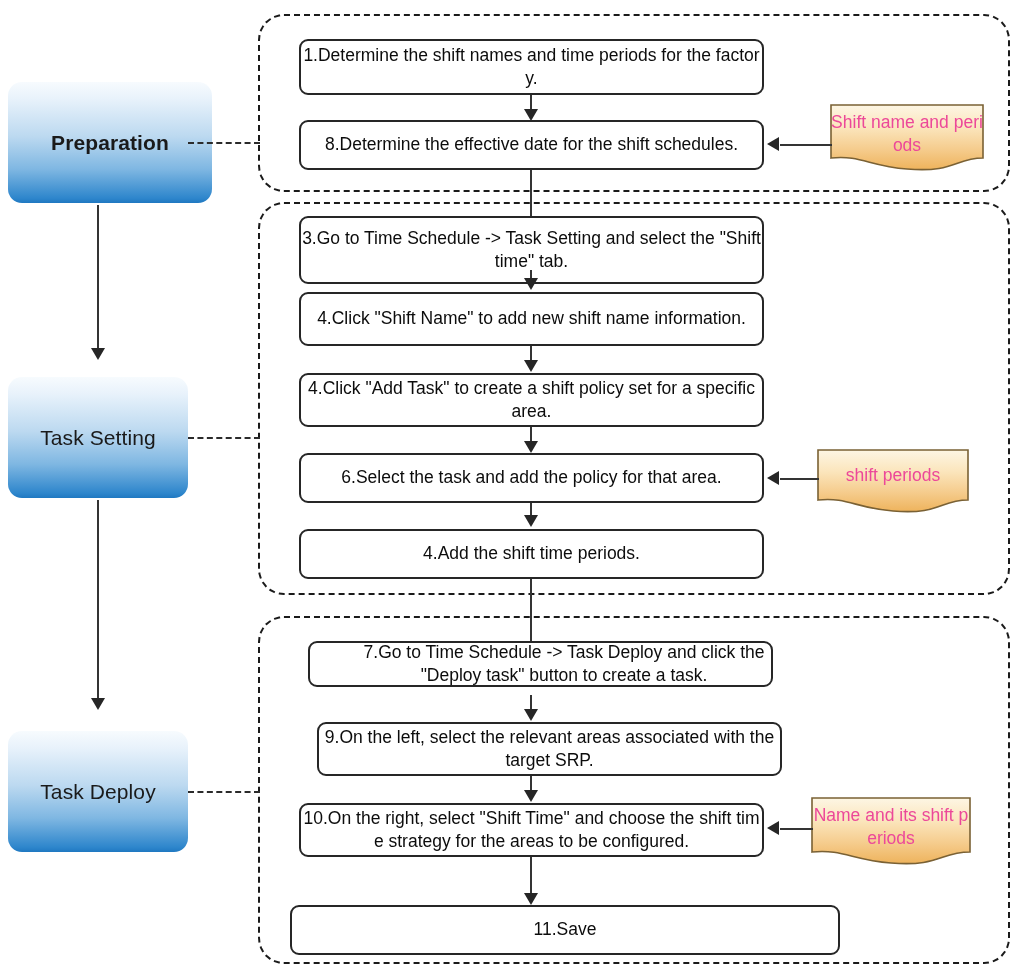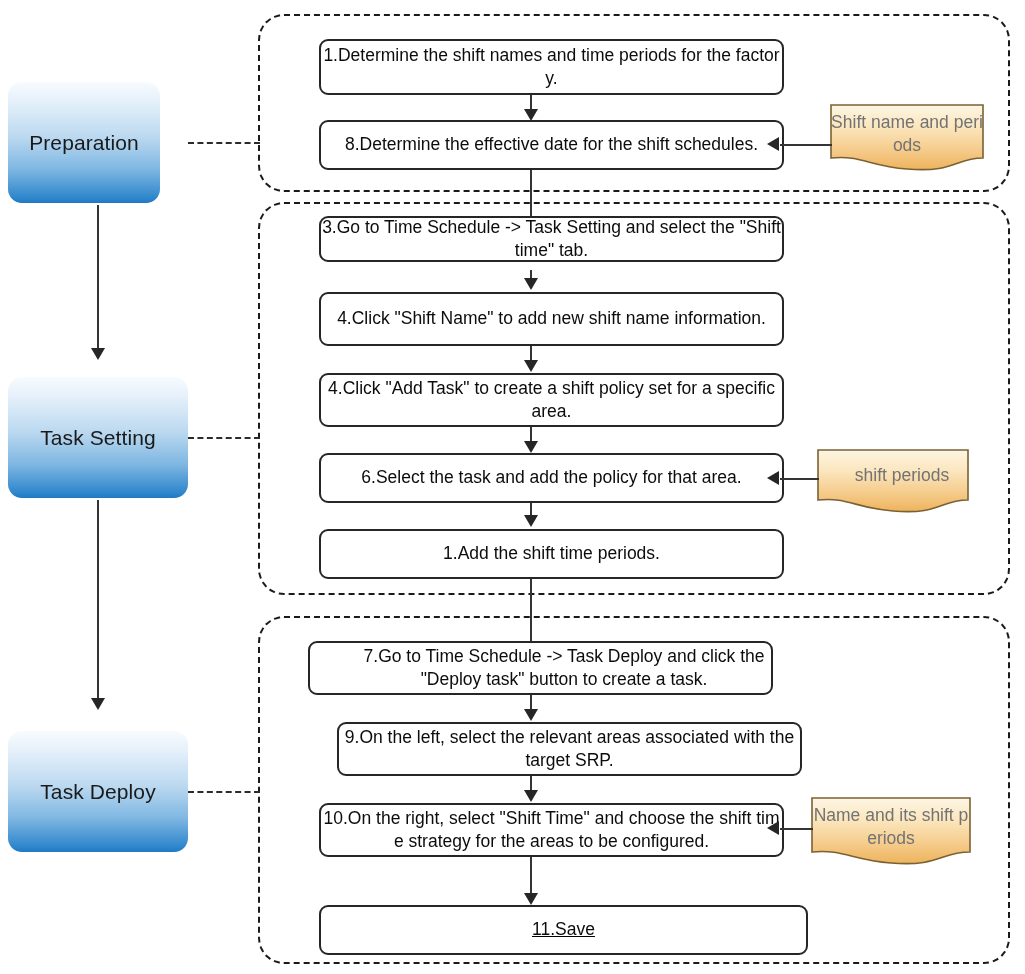--- a/index.html
+++ b/index.html
@@ -46,21 +46,20 @@
   .step {
     position: absolute;
     box-sizing: border-box;
     border: 2px solid #262626;
     border-radius: 9px;
     background: #ffffff;
     display: flex;
     align-items: center;
     justify-content: center;
     padding: 0 1px;
-    margin-left: 20px;
   }
   .step-text {
     font-size: 17.5px;
     line-height: 1.33;
     color: #0c0c0c;
     text-align: center;
     width: 100%;
     word-break: break-all;
     overflow-wrap: anywhere;
   }
@@ -77,21 +76,21 @@
     height: 100%;
     overflow: visible;
   }
   .note-text {
     position: absolute;
     left: 0;
     top: 6px;
     width: 100%;
     font-size: 17.5px;
     line-height: 1.3;
-    color: #737373;
+    color: #ec4899;
     text-align: center;
     word-break: break-all;
     overflow-wrap: anywhere;
   }
   
   .vline {
     position: absolute;
     width: 0;
     border-left: 2.2px solid #343434;
   }
@@ -124,21 +123,21 @@
 </style>
 </head>
 <body>
 
 <div id="canvas">
 
   <div class="group" style="left:258px; top:14px; width:752px; height:178px;"></div>
   <div class="group" style="left:258px; top:202px; width:752px; height:393px;"></div>
   <div class="group" style="left:258px; top:616px; width:752px; height:348px;"></div>
 
-  <div class="phase" style="left:8px; top:82px; width:152px; height:121px;">
+  <div class="phase" style="left:8px; top:82px; width:204px; height:121px;font-weight:bold;">
     <span class="phase-label">Preparation</span>
   </div>
   <div class="phase" style="left:8px; top:731px; width:180px; height:121px;">
     <span class="phase-label">Task Deploy</span>
   </div>
   <div class="phase" style="left:8px; top:377px; width:180px; height:121px;">
     <span class="phase-label">Task Setting</span>
   </div>
 
   <div class="vline" style="left:97px; top:205px; height:145px;"></div>
@@ -174,21 +173,21 @@
       </defs>
       <path d="M0,0 L152,0 L152,53 C124,53 124,68 76,64 C38,61 30,50 0,53 Z" fill="url(#noteGrad1)" stroke="#7a6134" stroke-width="1.6"></path>
     </svg>
     <div class="note-text">Shift name and periods</div>
   </div>
   <div class="hline" style="left:780px; top:144px; width:52px;"></div>
   <div class="arrow-left" style="left:767px; top:137px;"></div>
 
   <div class="vline" style="left:530px; top:170px; height:69px;"></div>
 
-  <div class="step" style="left:299px; top:216px; width:465px; height:46px;">
+  <div class="step" style="left:299px; top:216px; width:465px; height:68px;">
     <span class="step-text">3.Go to Time Schedule -&gt; Task Setting and select the "Shift time" tab.</span>
   </div>
 
   <div class="vline" style="left:530px; top:270px; height:10px;"></div>
   <div class="arrow-down" style="left:524px; top:278px;"></div>
 
   <div class="step" style="left:299px; top:292px; width:465px; height:54px;">
     <span class="step-text">4.Click "Shift Name" to add new shift name information.</span>
   </div>
 
@@ -203,64 +202,64 @@
   <div class="arrow-down" style="left:524px; top:441px;"></div>
 
   <div class="step" style="left:299px; top:453px; width:465px; height:50px;">
     <span class="step-text">6.Select the task and add the policy for that area.</span>
   </div>
 
   <div class="vline" style="left:530px; top:503px; height:14px;"></div>
   <div class="arrow-down" style="left:524px; top:515px;"></div>
 
   <div class="step" style="left:299px; top:529px; width:465px; height:50px;">
-    <span class="step-text">1.Add the shift time periods.</span>
+    <span class="step-text">4.Add the shift time periods.</span>
   </div>
 
   <div class="note" style="left:818px; top:450px; width:150px; height:62px;">
     <svg viewBox="0 0 150 62" preserveAspectRatio="none">
       <defs>
         <linearGradient id="noteGrad2" x1="0" y1="0" x2="0" y2="1">
           <stop offset="0%" stop-color="#fdf6e4"></stop>
           <stop offset="35%" stop-color="#fbe5bc"></stop>
           <stop offset="70%" stop-color="#f5cb8b"></stop>
           <stop offset="100%" stop-color="#eeb35c"></stop>
         </linearGradient>
       </defs>
       <path d="M0,0 L150,0 L150,50 C122,50 122,65 75,61 C37,58 30,47 0,50 Z" fill="url(#noteGrad2)" stroke="#7a6134" stroke-width="1.6"></path>
     </svg>
-    <div class="note-text" style="top:14px;padding-left:9px;">shift periods</div>
+    <div class="note-text" style="top:14px;">shift periods</div>
   </div>
   <div class="hline" style="left:780px; top:478px; width:39px;"></div>
   <div class="arrow-left" style="left:767px; top:471px;"></div>
 
   <div class="vline" style="left:530px; top:579px; height:66px;"></div>
 
-  <div class="step" style="left:288px; top:641px; width:465px; height:54px;padding-left:48px;">
+  <div class="step" style="left:308px; top:641px; width:465px; height:46px;padding-left:48px;">
     <span class="step-text">7.Go to Time Schedule -&gt; Task Deploy and click the "Deploy task" button to create a task.</span>
   </div>
 
   <div class="vline" style="left:530px; top:695px; height:16px;"></div>
   <div class="arrow-down" style="left:524px; top:709px;"></div>
 
   <div class="step" style="left:317px; top:722px; width:465px; height:54px;">
     <span class="step-text">9.On the left, select the relevant areas associated with the target SRP.</span>
   </div>
 
   <div class="vline" style="left:530px; top:776px; height:16px;"></div>
   <div class="arrow-down" style="left:524px; top:790px;"></div>
 
   <div class="step" style="left:299px; top:803px; width:465px; height:54px;">
     <span class="step-text">10.On the right, select "Shift Time" and choose the shift time strategy for the areas to be configured.</span>
   </div>
 
   <div class="vline" style="left:530px; top:857px; height:38px;"></div>
   <div class="arrow-down" style="left:524px; top:893px;"></div>
 
-  <div class="step" style="left:299px; top:905px; width:489px; height:50px;text-decoration:underline;">
+  <div class="step" style="left:290px; top:905px; width:550px; height:50px;">
     <span class="step-text">11.Save</span>
   </div>
 
   <div class="note" style="left:812px; top:798px; width:158px; height:66px;">
     <svg viewBox="0 0 158 66" preserveAspectRatio="none">
       <defs>
         <linearGradient id="noteGrad3" x1="0" y1="0" x2="0" y2="1">
           <stop offset="0%" stop-color="#fdf6e4"></stop>
           <stop offset="35%" stop-color="#fbe5bc"></stop>
           <stop offset="70%" stop-color="#f5cb8b"></stop>

